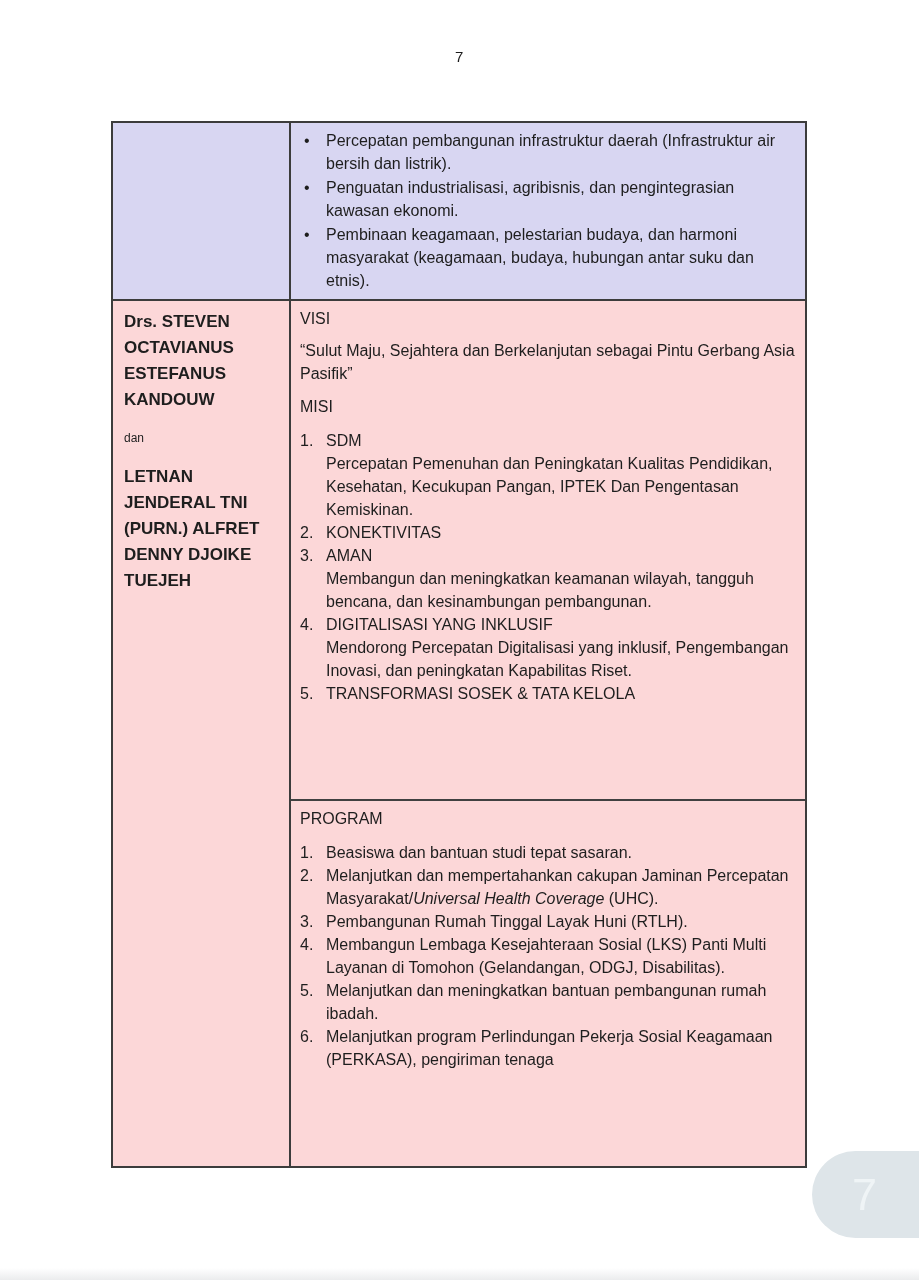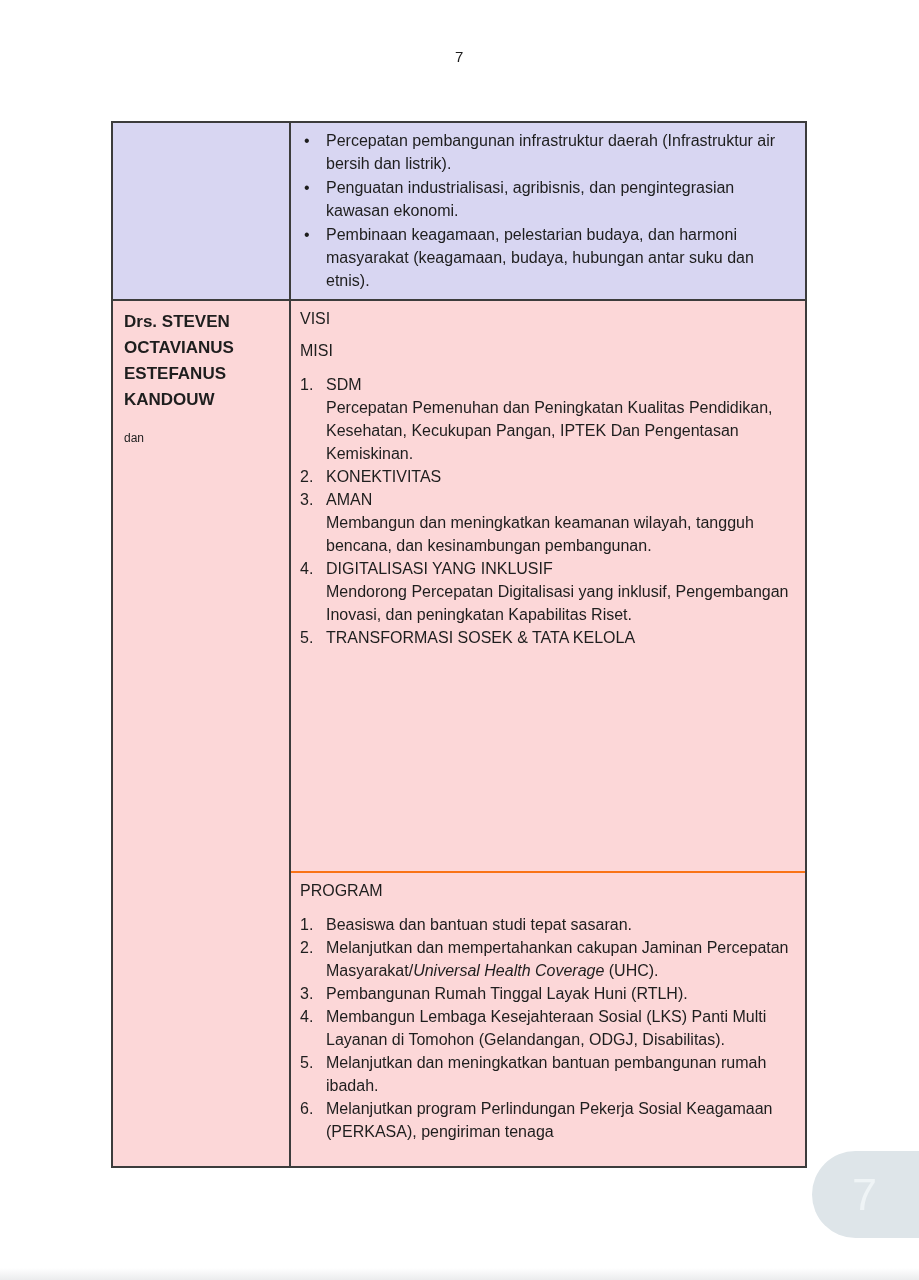--- a/index.html
+++ b/index.html
@@ -49,23 +49,23 @@
     padding: 8px 10px 8px 11px;
     overflow: hidden;
   }
   .cell-right-col {
     flex: 1;
     display: flex;
     flex-direction: column;
     overflow: hidden;
   }
   .visi-cell {
-    height: 572px;
-    flex-shrink: 0;
-    border-bottom: 2px solid #f97316;
+    height: 500px;
+    flex-shrink: 0;
+    border-bottom: 2px solid #404040;
     padding: 6px 8px 4px 9px;
     overflow: hidden;
   }
   .program-cell {
     flex: 1;
     padding: 6px 8px 13px 9px;
     overflow: hidden;
   }
   .body-text, .doc-table { font-size: 16px; line-height: 23px; }
   
@@ -146,26 +146,28 @@
             <span class="bullet-text">Pembinaan keagamaan, pelestarian budaya, dan harmoni masyarakat (keagamaan, budaya, hubungan antar suku dan etnis).</span>
           </li>
         </ul>
       </div>
     </div>
 
     <div class="row row-main">
       <div class="cell-left">
         <div class="cand-name">Drs. STEVEN OCTAVIANUS ESTEFANUS KANDOUW</div>
         <div class="cand-connector">dan</div>
+        <div class="cand-name">LETNAN JENDERAL TNI (PURN.) ALFRET DENNY DJOIKE TUEJEH</div>
       </div>
 
       <div class="cell-right-col">
 
         <div class="visi-cell body-text">
           <div class="section-heading">VISI</div>
+          <div class="visi-quote">“Sulut Maju, Sejahtera dan Berkelanjutan sebagai Pintu Gerbang Asia Pasifik”</div>
           <div class="misi-heading">MISI</div>
           <ol class="num-list">
             <li>
               <span class="num-col">1.</span>
               <div class="item-content">
                 <div class="item-title">SDM</div>
                 <div class="item-body">Percepatan Pemenuhan dan Peningkatan Kualitas Pendidikan, Kesehatan, Kecukupan Pangan, IPTEK Dan Pengentasan Kemiskinan.</div>
               </div>
             </li>
             <li>

